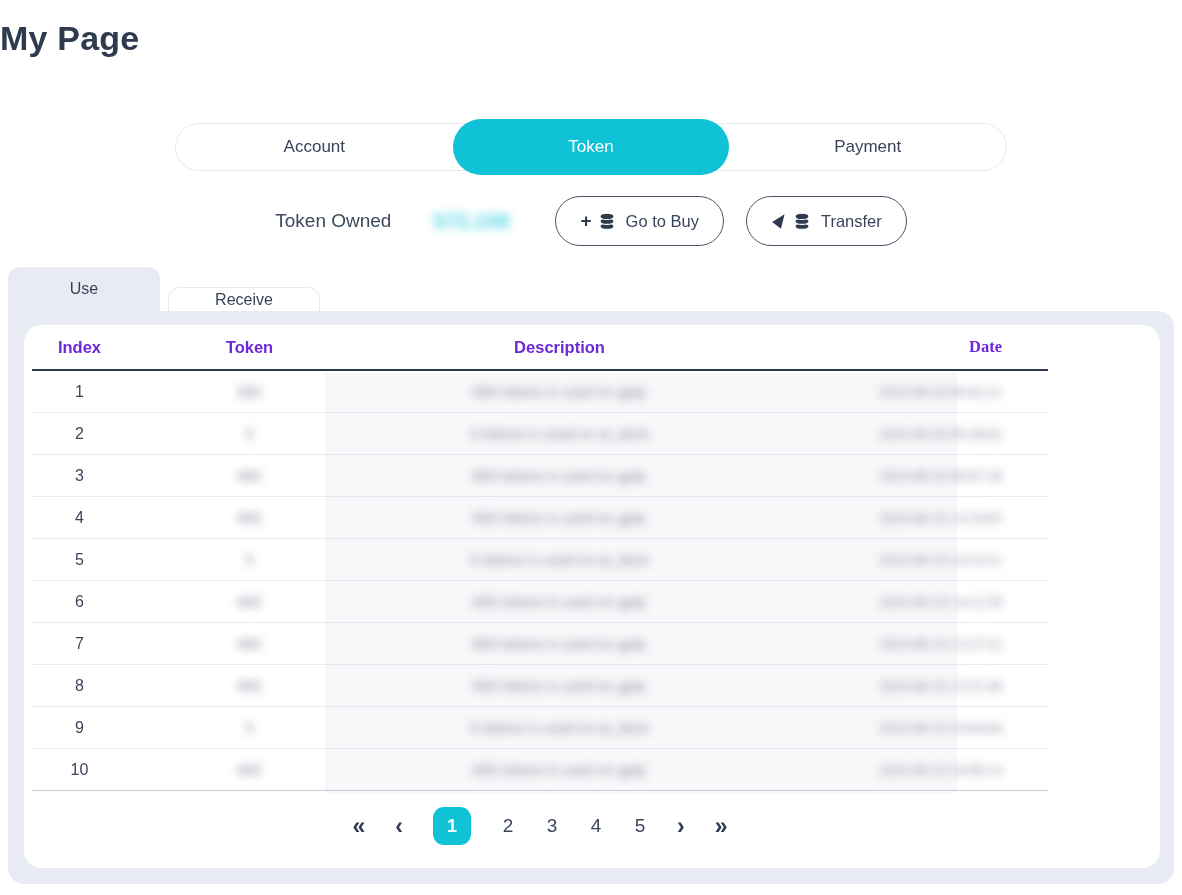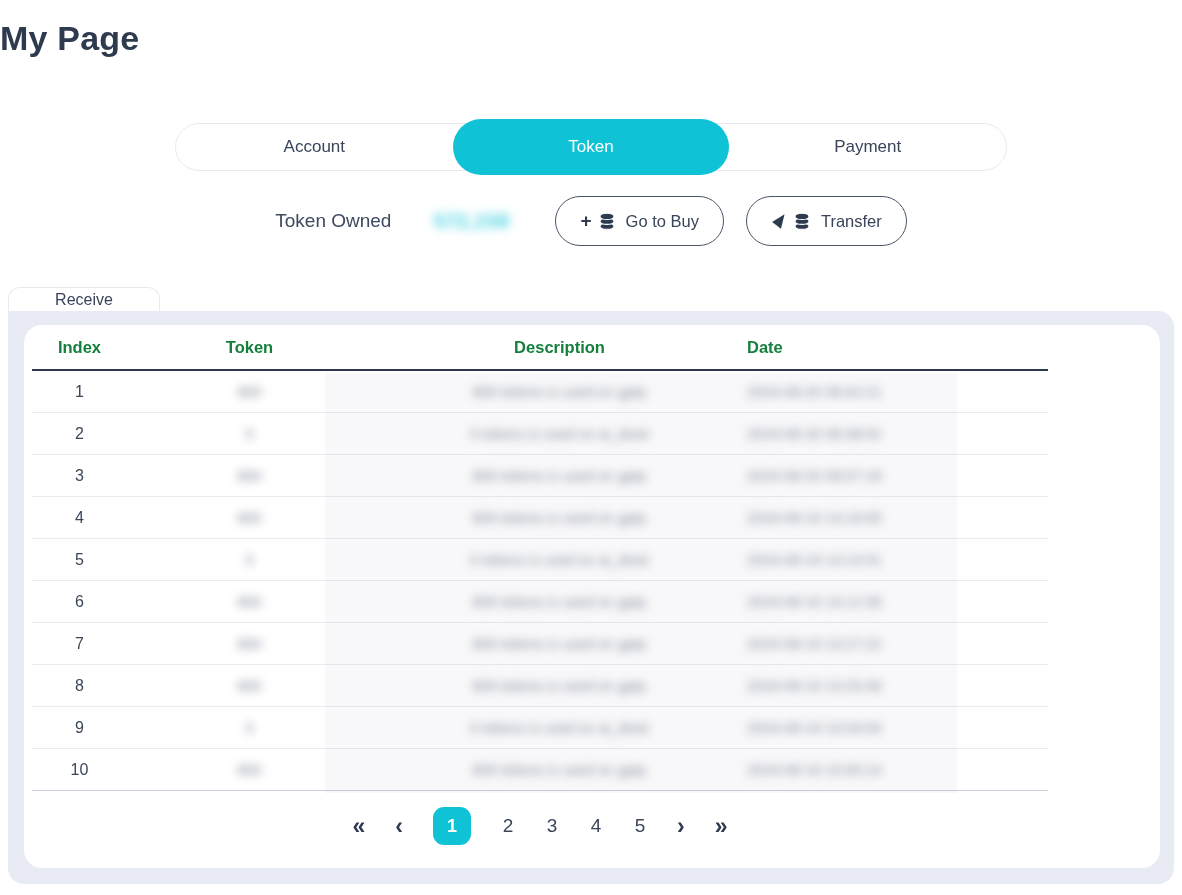--- a/index.html
+++ b/index.html
@@ -114,26 +114,26 @@
     padding:0 0 0 8px;
     position:relative;
   }
 
   
   .tbl { width:1016px; position:relative; }
   .thead {
     display:flex; align-items:center;
     height:46px;
     border-bottom:2.5px solid #2c3850;
-    font-weight:700; font-size:16.5px; color:#15803d;
+    font-weight:700; font-size:16.5px; color:#6d28d9;
   }
   .c0 { width:95px;  text-align:center; }
   .c1 { width:245px; text-align:center; }
   .c2 { width:375px; text-align:center; }
-  .c3 { width:255px; text-align:left; }
+  .c3 { width:255px; text-align:right;font-family:Liberation Serif, serif; }
   .trow {
     display:flex; align-items:center;
     height:42px;
     border-bottom:1px solid #e9eaf2;
     font-size:16px; color:#3b4559;
   }
   .trow:last-child { border-bottom:1px solid #c9cdd9; }
   .cell-blur { filter:blur(5px); color:#7d8496; font-size:14.5px; white-space:nowrap; }
   .redact-wash {
     position:absolute;
@@ -204,20 +204,21 @@
           <ellipse cx="10" cy="9.3" rx="7" ry="3.1"></ellipse>
           <ellipse cx="10" cy="4.4" rx="7" ry="3.1"></ellipse>
         </g>
       </svg>
     </span>
     <span>Transfer</span>
   </button>
 </div>
 
 <div class="history-tabs">
+    <div class="h-tab active">Use</div>
     <div class="h-tab inactive">Receive</div>
   </div>
 
 <div class="panel">
   <div class="card">
     <div class="tbl">
       <div class="thead">
           <div class="c0">Index</div>
           <div class="c1">Token</div>
           <div class="c2">Description</div>

